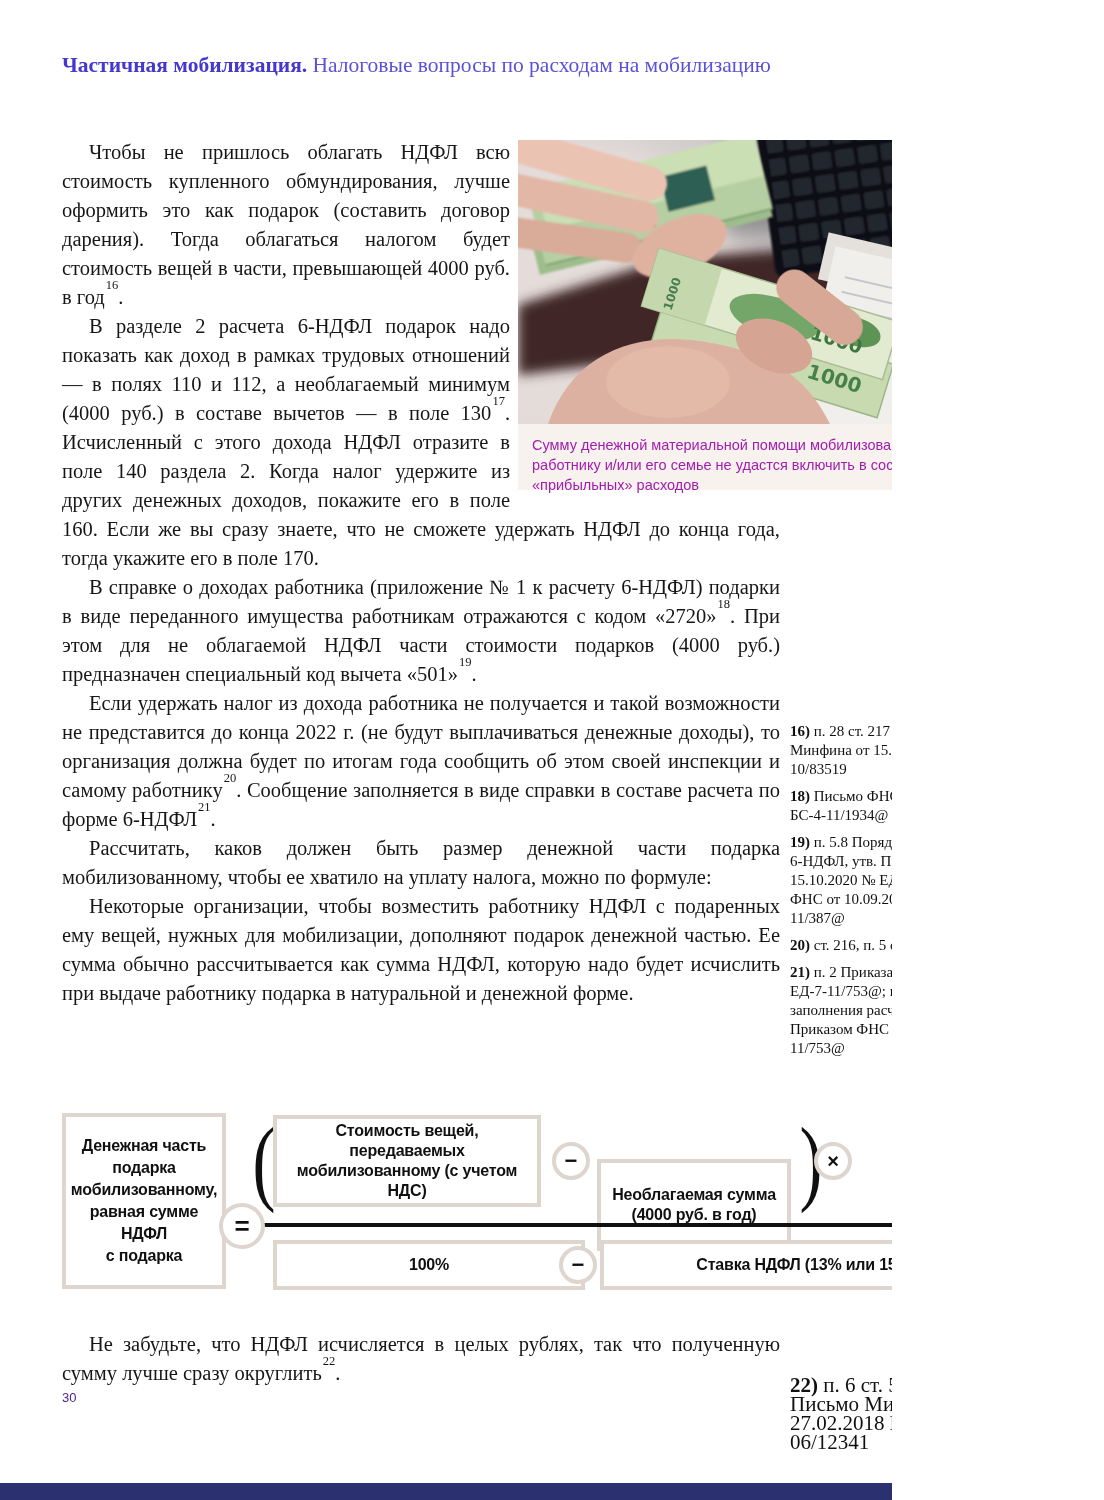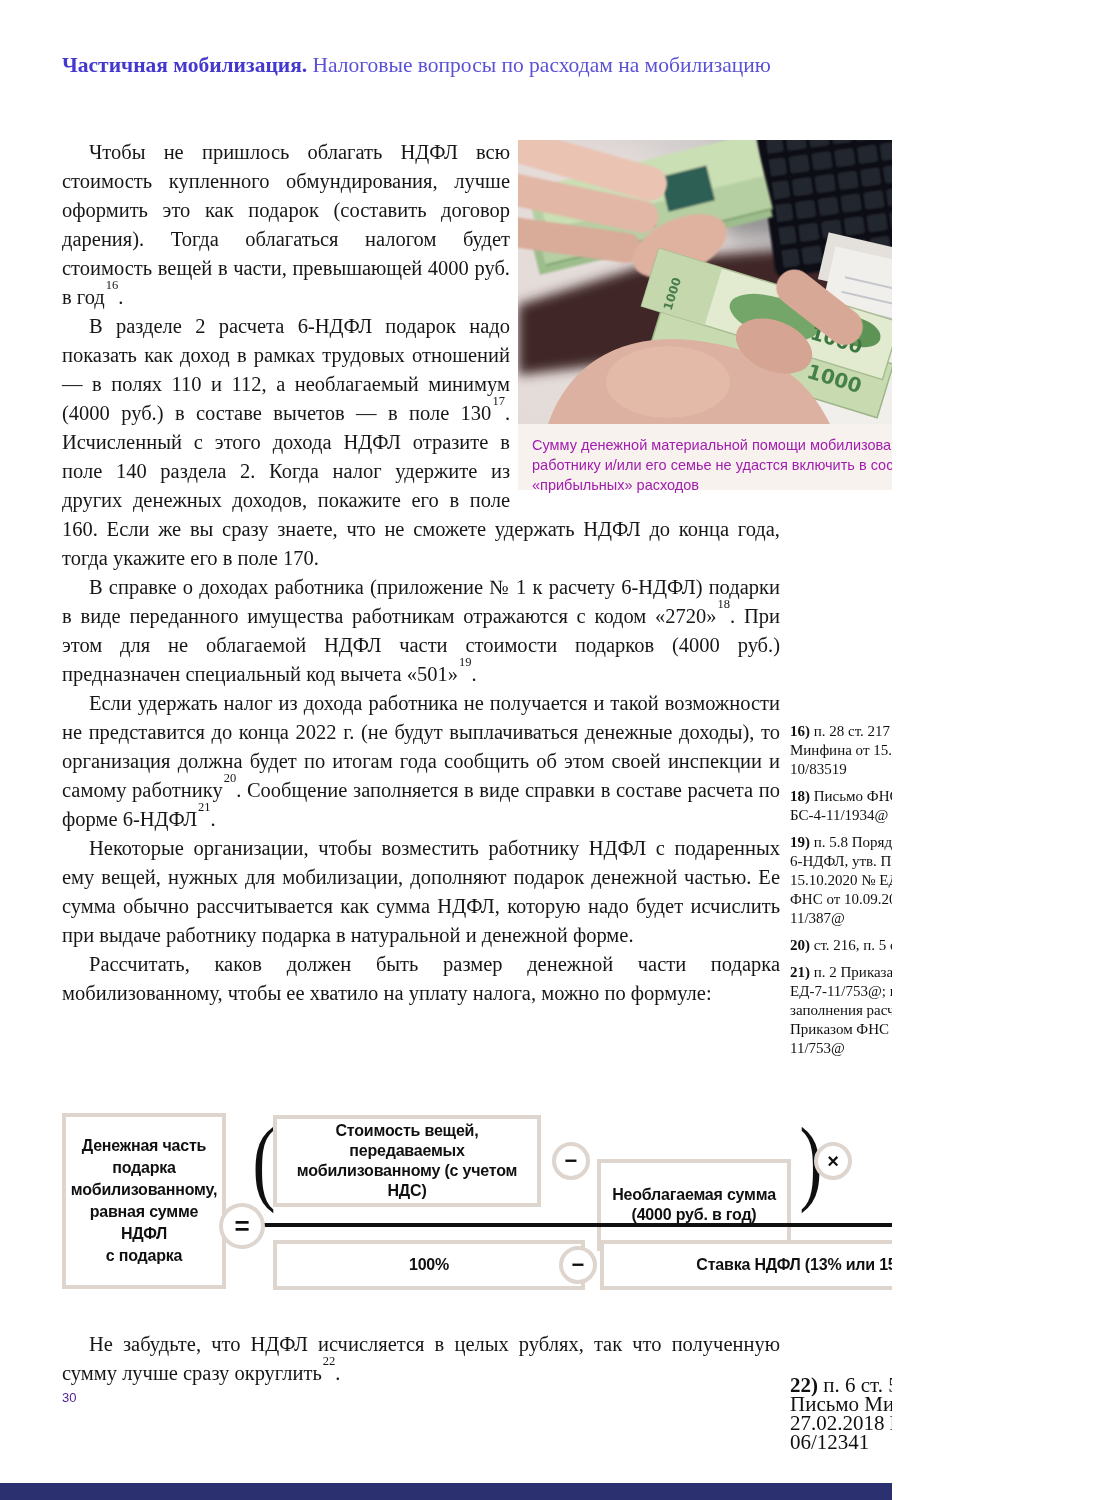--- a/index.html
+++ b/index.html
@@ -168,22 +168,22 @@
           </g>
         </svg>
       </div>
       <figcaption class="photo-caption">Сумму денежной материальной помощи мобилизованному работнику и/или его семье не удастся включить в состав «прибыльных» расходов</figcaption>
     </figure>
 
     <p><span>Чтобы не пришлось облагать НДФЛ всю стоимость купленного обмундирования, лучше оформить это как подарок (составить договор дарения). Тогда облагаться налогом будет стоимость вещей в части, превышающей 4000 руб. в год</span><sup class="fn">16</sup><span>.</span></p>
     <p><span>В разделе 2 расчета 6-НДФЛ подарок надо показать как доход в рамках трудовых отношений — в полях 110 и 112, а необлагаемый минимум (4000 руб.) в составе вычетов — в поле 130</span><sup class="fn">17</sup><span>. Исчисленный с этого дохода НДФЛ отразите в поле 140 раздела 2. Когда налог удержите из других денежных доходов, покажите его в поле 160. Если же вы сразу знаете, что не сможете удержать НДФЛ до конца года, тогда укажите его в поле 170.</span></p>
     <p><span>В справке о доходах работника (приложение № 1 к расчету 6-НДФЛ) подарки в виде переданного имущества работникам отражаются с кодом «2720»</span><sup class="fn">18</sup><span>. При этом для не облагаемой НДФЛ части стоимости подарков (4000 руб.) предназначен специальный код вычета «501»</span><sup class="fn">19</sup><span>.</span></p>
     <p><span>Если удержать налог из дохода работника не получается и такой возможности не представится до конца 2022 г. (не будут выплачиваться денежные доходы), то организация должна будет по итогам года сообщить об этом своей инспекции и самому работнику</span><sup class="fn">20</sup><span>. Сообщение заполняется в виде справки в составе расчета по форме 6-НДФЛ</span><sup class="fn">21</sup><span>.</span></p>
+    <p><span>Рассчитать, каков должен быть размер денежной части подарка мобилизованному, чтобы ее хватило на уплату налога, можно по формуле:</span></p>
     <p><span>Некоторые организации, чтобы возместить работнику НДФЛ с подаренных ему вещей, нужных для мобилизации, дополняют подарок денежной частью. Ее сумма обычно рассчитывается как сумма НДФЛ, которую надо будет исчислить при выдаче работнику подарка в натуральной и денежной форме.</span></p>
-    <p><span>Рассчитать, каков должен быть размер денежной части подарка мобилизованному, чтобы ее хватило на уплату налога, можно по формуле:</span></p>
   </div>
 
   <aside class="sidebar">
     <div class="footnote"><b>16)</b><span> п. 28 ст. 217 НК РФ; Письмо Минфина от 15.10.2021 № 03-01-10/83519</span></div>
     <div class="footnote"><b>18)</b><span> Письмо ФНС от 17.02.2022 № БС-4-11/1934@</span></div>
     <div class="footnote"><b>19)</b><span> п. 5.8 Порядка заполнения расчета 6-НДФЛ, утв. Приказом ФНС от 15.10.2020 № ЕД-7-11/753@; Приказ ФНС от 10.09.2015 № ММВ-7-11/387@</span></div>
     <div class="footnote"><b>20)</b><span> ст. 216, п. 5 ст. 226 НК РФ</span></div>
     <div class="footnote"><b>21)</b><span> п. 2 Приказа ФНС от 15.10.2020 № ЕД-7-11/753@; п. 1.18 Порядка заполнения расчета 6-НДФЛ, утв. Приказом ФНС от 15.10.2020 № ЕД-7-11/753@</span></div>
   </aside>
 

